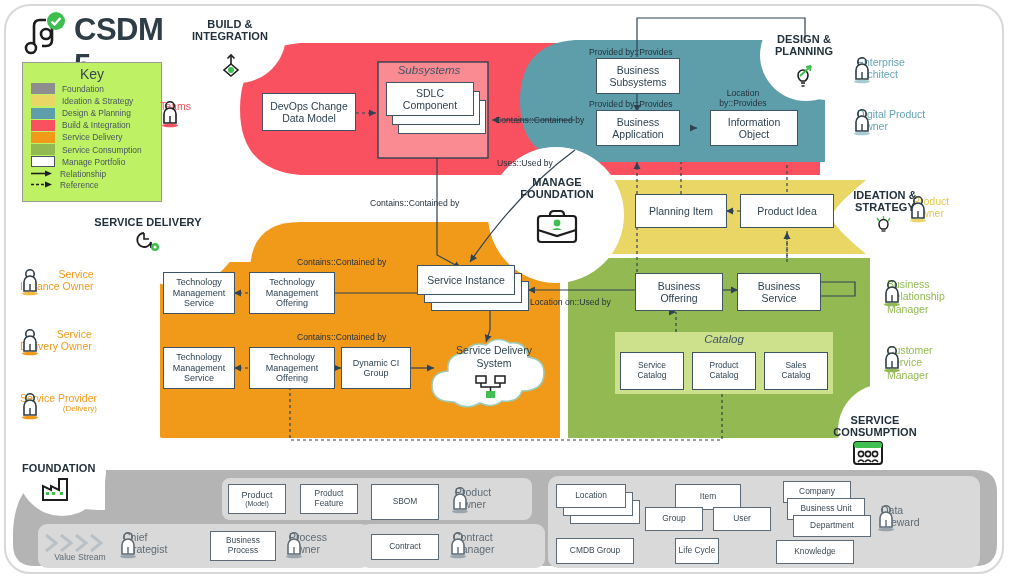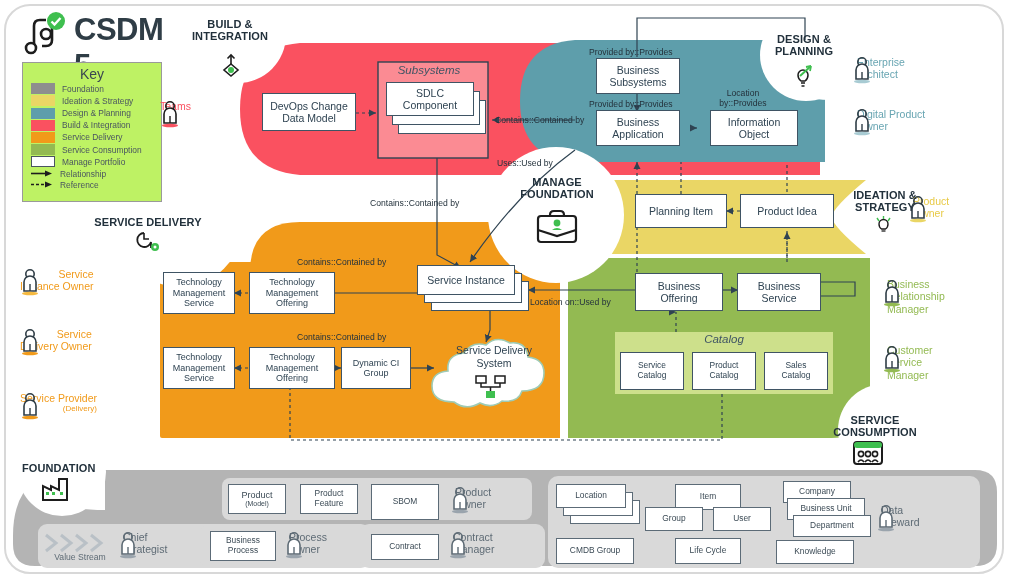--- a/index.html
+++ b/index.html
@@ -540,21 +540,21 @@
     <div class="stack" style="left:556px;top:484px;width:86px;height:44px;">
       <div class="sh" style="left:14px;top:16px;width:70px;height:24px;border-color:#5c6b77;"></div>
       <div class="sh" style="left:7px;top:8px;width:70px;height:24px;border-color:#5c6b77;"></div>
       <div class="node tiny gray" style="left:0;top:0;width:70px;height:24px;">Location</div>
     </div>
     <div class="node tiny gray" style="left:556px;top:538px;width:78px;height:26px;">CMDB Group</div>
 
     <div class="node tiny gray" style="left:675px;top:484px;width:66px;height:26px;">Item</div>
     <div class="node tiny gray" style="left:645px;top:507px;width:58px;height:24px;">Group</div>
     <div class="node tiny gray" style="left:713px;top:507px;width:58px;height:24px;">User</div>
-    <div class="node tiny gray" style="left:675px;top:538px;width:66px;height:26px;">Life Cycle</div>
+    <div class="node tiny gray" style="left:675px;top:538px;width:44px;height:26px;">Life Cycle</div>
 
     <div class="node tiny gray" style="left:783px;top:481px;width:68px;height:22px;">Company</div>
     <div class="node tiny gray" style="left:787px;top:498px;width:78px;height:22px;">Business Unit</div>
     <div class="node tiny gray" style="left:793px;top:515px;width:78px;height:22px;">Department</div>
     <div class="node tiny gray" style="left:776px;top:540px;width:78px;height:24px;">Knowledge</div>
 
     <div class="persona p-right" style="left:876px;top:504px;">
       <svg width="20" height="28">
         <circle cx="10" cy="6" r="4.2" fill="none" stroke="#5e6b75" stroke-width="1.6"></circle>
         <path d="M4,23 V14 a6,6 0 0,1 12,0 V23 z" fill="#fff" stroke="#5e6b75" stroke-width="1.6"></path>

